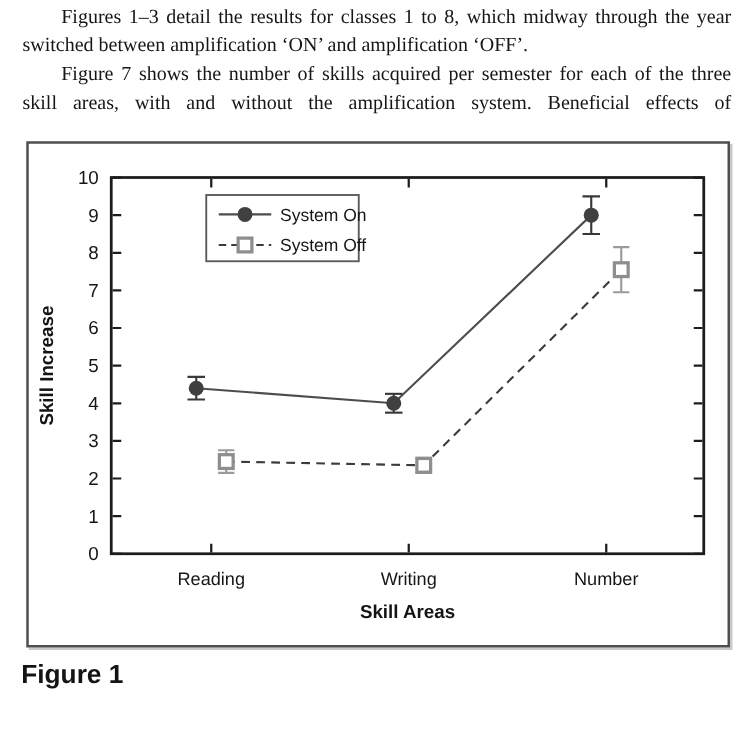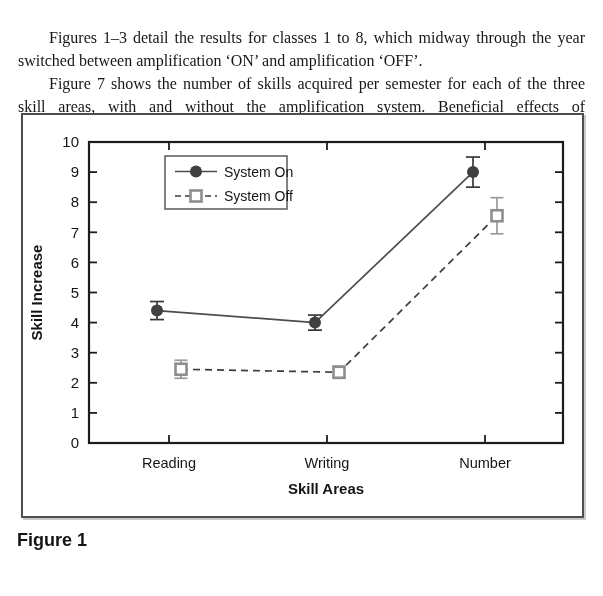--- a/index.html
+++ b/index.html
@@ -6,21 +6,21 @@
   body {
     width: 603px; height: 596px;
     background: #ffffff;
     position: relative;
     overflow: hidden;
     font-family: "Liberation Sans", sans-serif;
     color: #1a1a1a;
   }
   .intro {
     position: absolute;
-    top: 26px; left: 18px;
+    top: 2px; left: 18px;
     width: 567px;
     font-family: "Liberation Serif", serif;
     font-size: 16px;
     line-height: 23px;
     color: #161616;
   }
   .intro p {
     margin: 0;
     text-align: justify;
     text-indent: 31px;
@@ -38,21 +38,21 @@
   .figure-box svg {
     display: block;
     font-family: "Liberation Sans", sans-serif;
   }
   .caption {
     position: absolute;
     top: 530px; left: 17px;
     width: 570px;
     display: flex;
     font-weight: bold;
-    font-size: 18px;
+    font-size: 21px;
     line-height: 20px;
     color: #141414;
   }
   .cap-label { flex: 0 0 57px; white-space: nowrap; }
   .cap-text  { max-width: 492px; }
 </style>
 </head>
 <body>
 
 <div class="intro">

